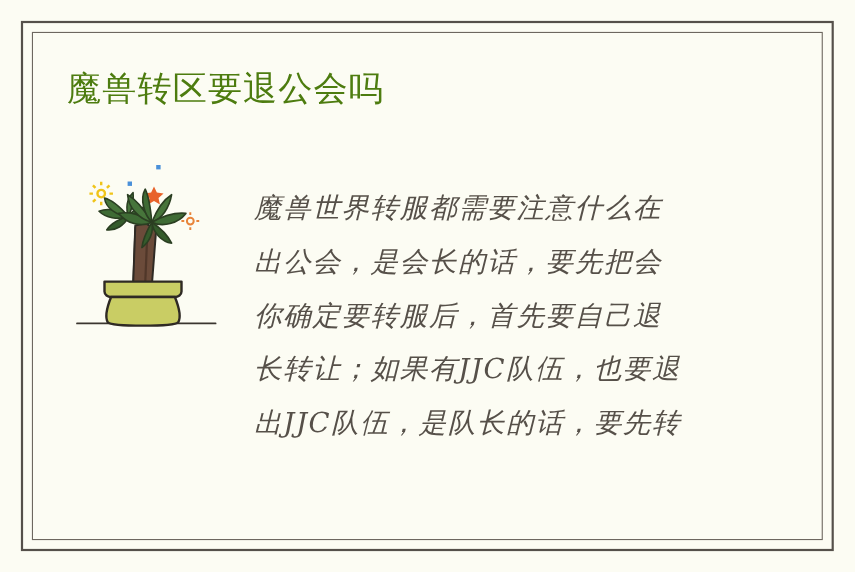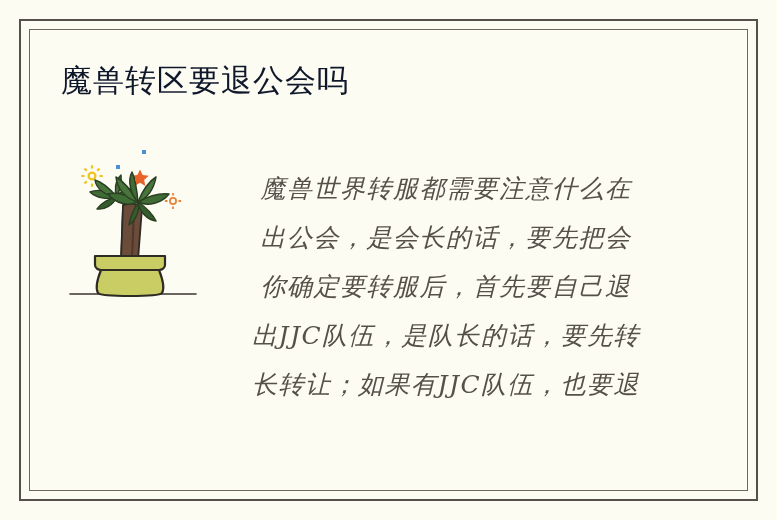--- a/index.html
+++ b/index.html
@@ -43,42 +43,41 @@
   }
 
   
   .title {
     position: absolute;
     left: 61px;
     top: 60px;
     font-size: 31px;
     line-height: 42px;
     letter-spacing: 1px;
-    color: #0f172a;
+    color: #4d7c0f;
     font-family: "Liberation Sans", "DejaVu Sans", sans-serif;
     white-space: nowrap;
   }
 
   
   .illustration {
     position: absolute;
     left: 62px;
     top: 140px;
     width: 150px;
     height: 170px;
   }
   .illustration svg { display: block; }
 
   
   .body-copy {
     position: absolute;
     left: 231px;
     top: 164px;
     width: 430px;
-    text-align: center;
   }
   .body-line {
     font-size: 25px;
     line-height: 49px;
     color: #565049;
     letter-spacing: 1.5px;
     font-family: "DejaVu Serif", "Liberation Serif", serif;
     font-style: italic;
     white-space: nowrap;
   }
@@ -148,17 +147,17 @@
         <path d="M39 130 L97 130 C101 140 103 148 100 153 C96 157 40 157 36 153 C33 148 35 140 39 130 Z" fill="#c9cd64" stroke="#2f2a24" stroke-width="2.2" stroke-linejoin="round"></path>
       </g>
 
     </svg>
   </div>
 
   <div class="body-copy">
     <div class="body-line">魔兽世界转服都需要注意什么在</div>
     <div class="body-line">出公会，是会长的话，要先把会</div>
     <div class="body-line">你确定要转服后，首先要自己退</div>
+    <div class="body-line">长转让；如果有JJC队伍，也要退</div>
     <div class="body-line">出JJC队伍，是队长的话，要先转</div>
-    <div class="body-line">长转让；如果有JJC队伍，也要退</div>
   </div>
 
 </div>
 
 </body></html>

